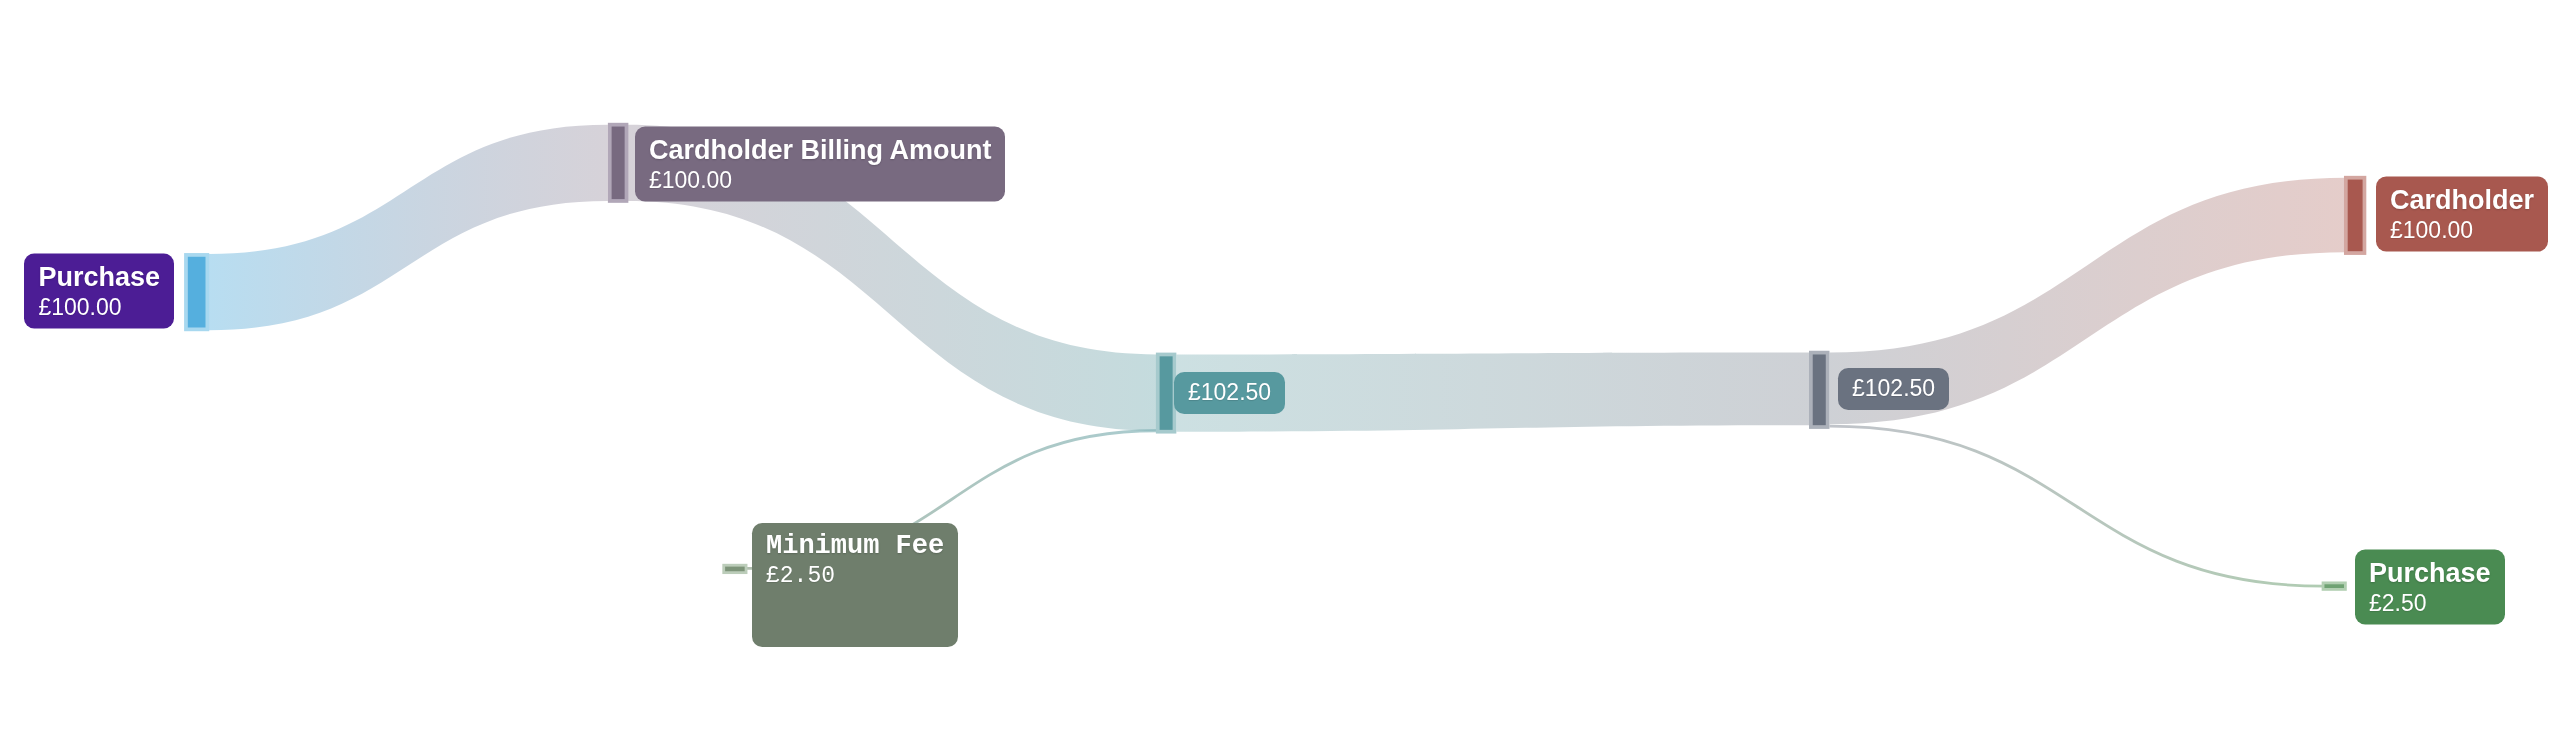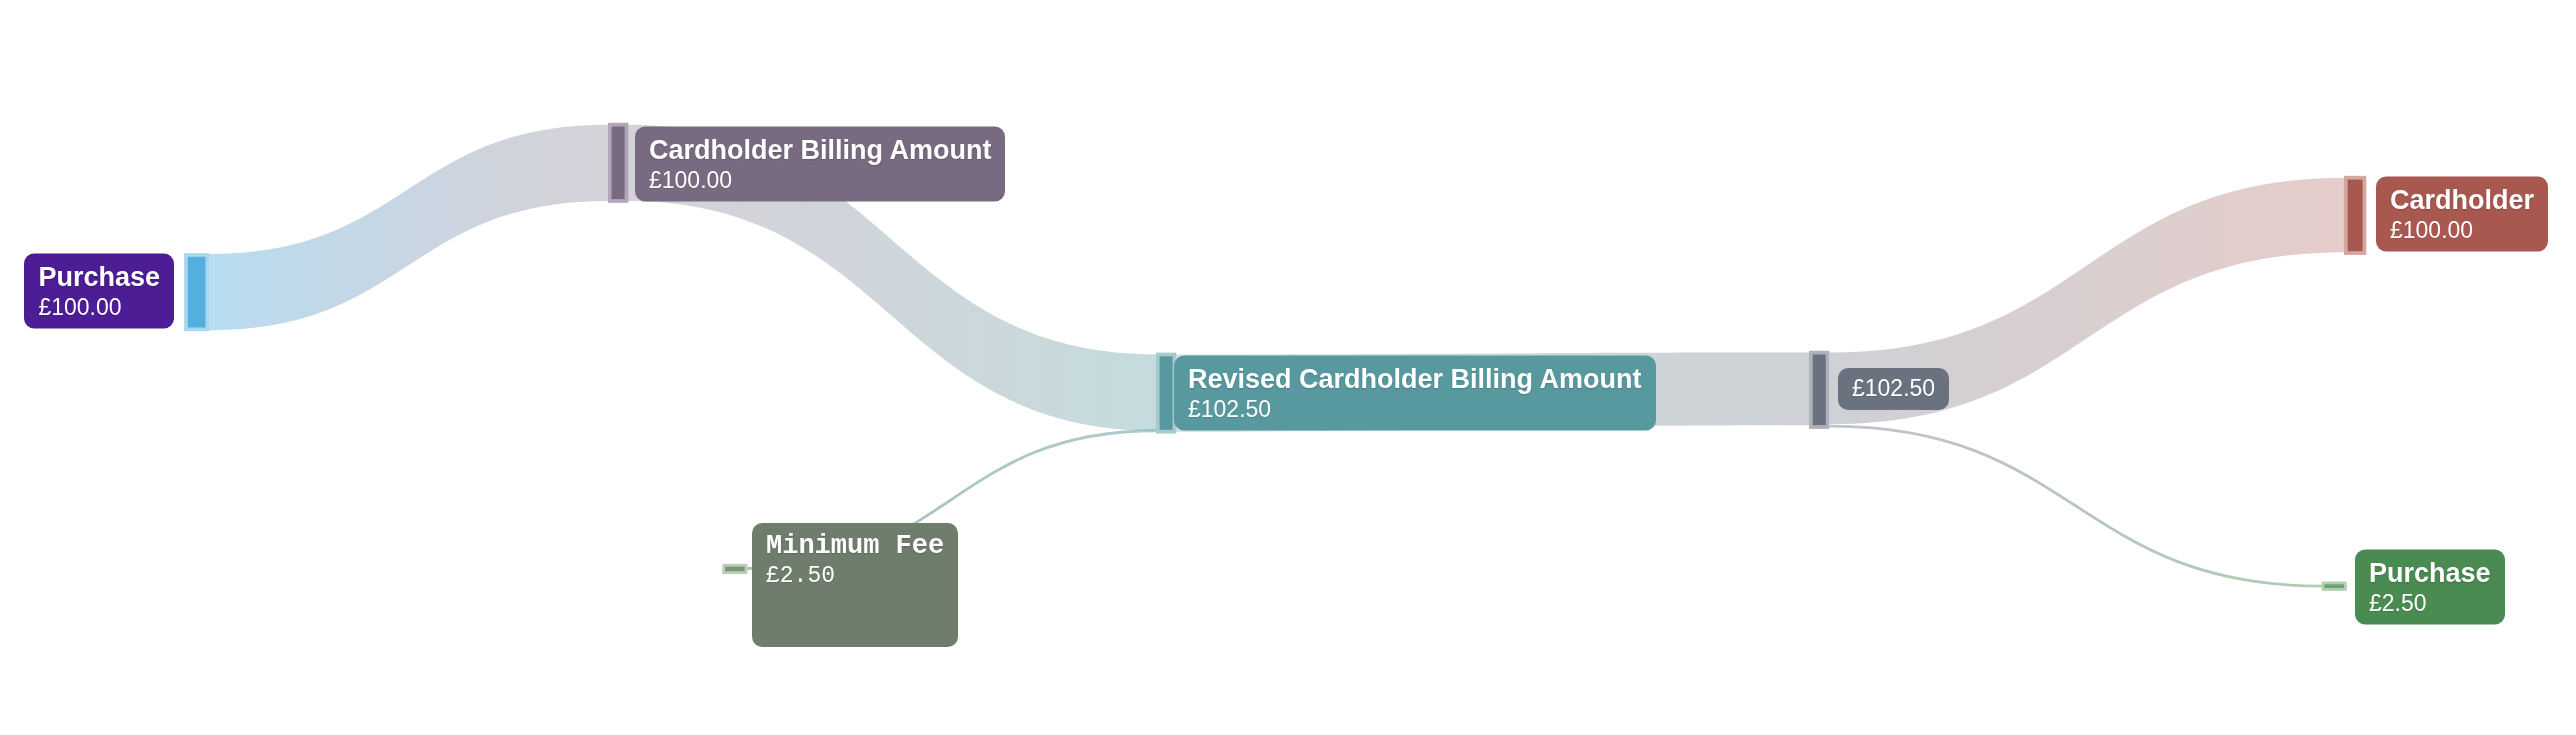--- a/index.html
+++ b/index.html
@@ -91,21 +91,20 @@
     <div class="name">Cardholder Billing Amount</div>
     <div class="amount">£100.00</div>
   </div>
 
   <div class="node-label top-anchored" style="left:752px; top:523px; height:124px; background:#6F7E6C;font-family:Liberation Mono, monospace;">
     <div class="name">Minimum Fee</div>
     <div class="amount">£2.50</div>
   </div>
 
   <div class="node-label" style="left:1174px; top:393px; background:#57999F;">
-    <div class="name">Revised Cardholder Billing Amount</div>
     <div class="amount">£102.50</div>
   </div>
 
   <div class="node-label" style="left:1838px; top:389px; background:#6A7280;">
     <div class="amount">£102.50</div>
   </div>
 
   <div class="node-label" style="left:2376px; top:214px; background:#A8584F;">
     <div class="name">Cardholder</div>
     <div class="amount">£100.00</div>

